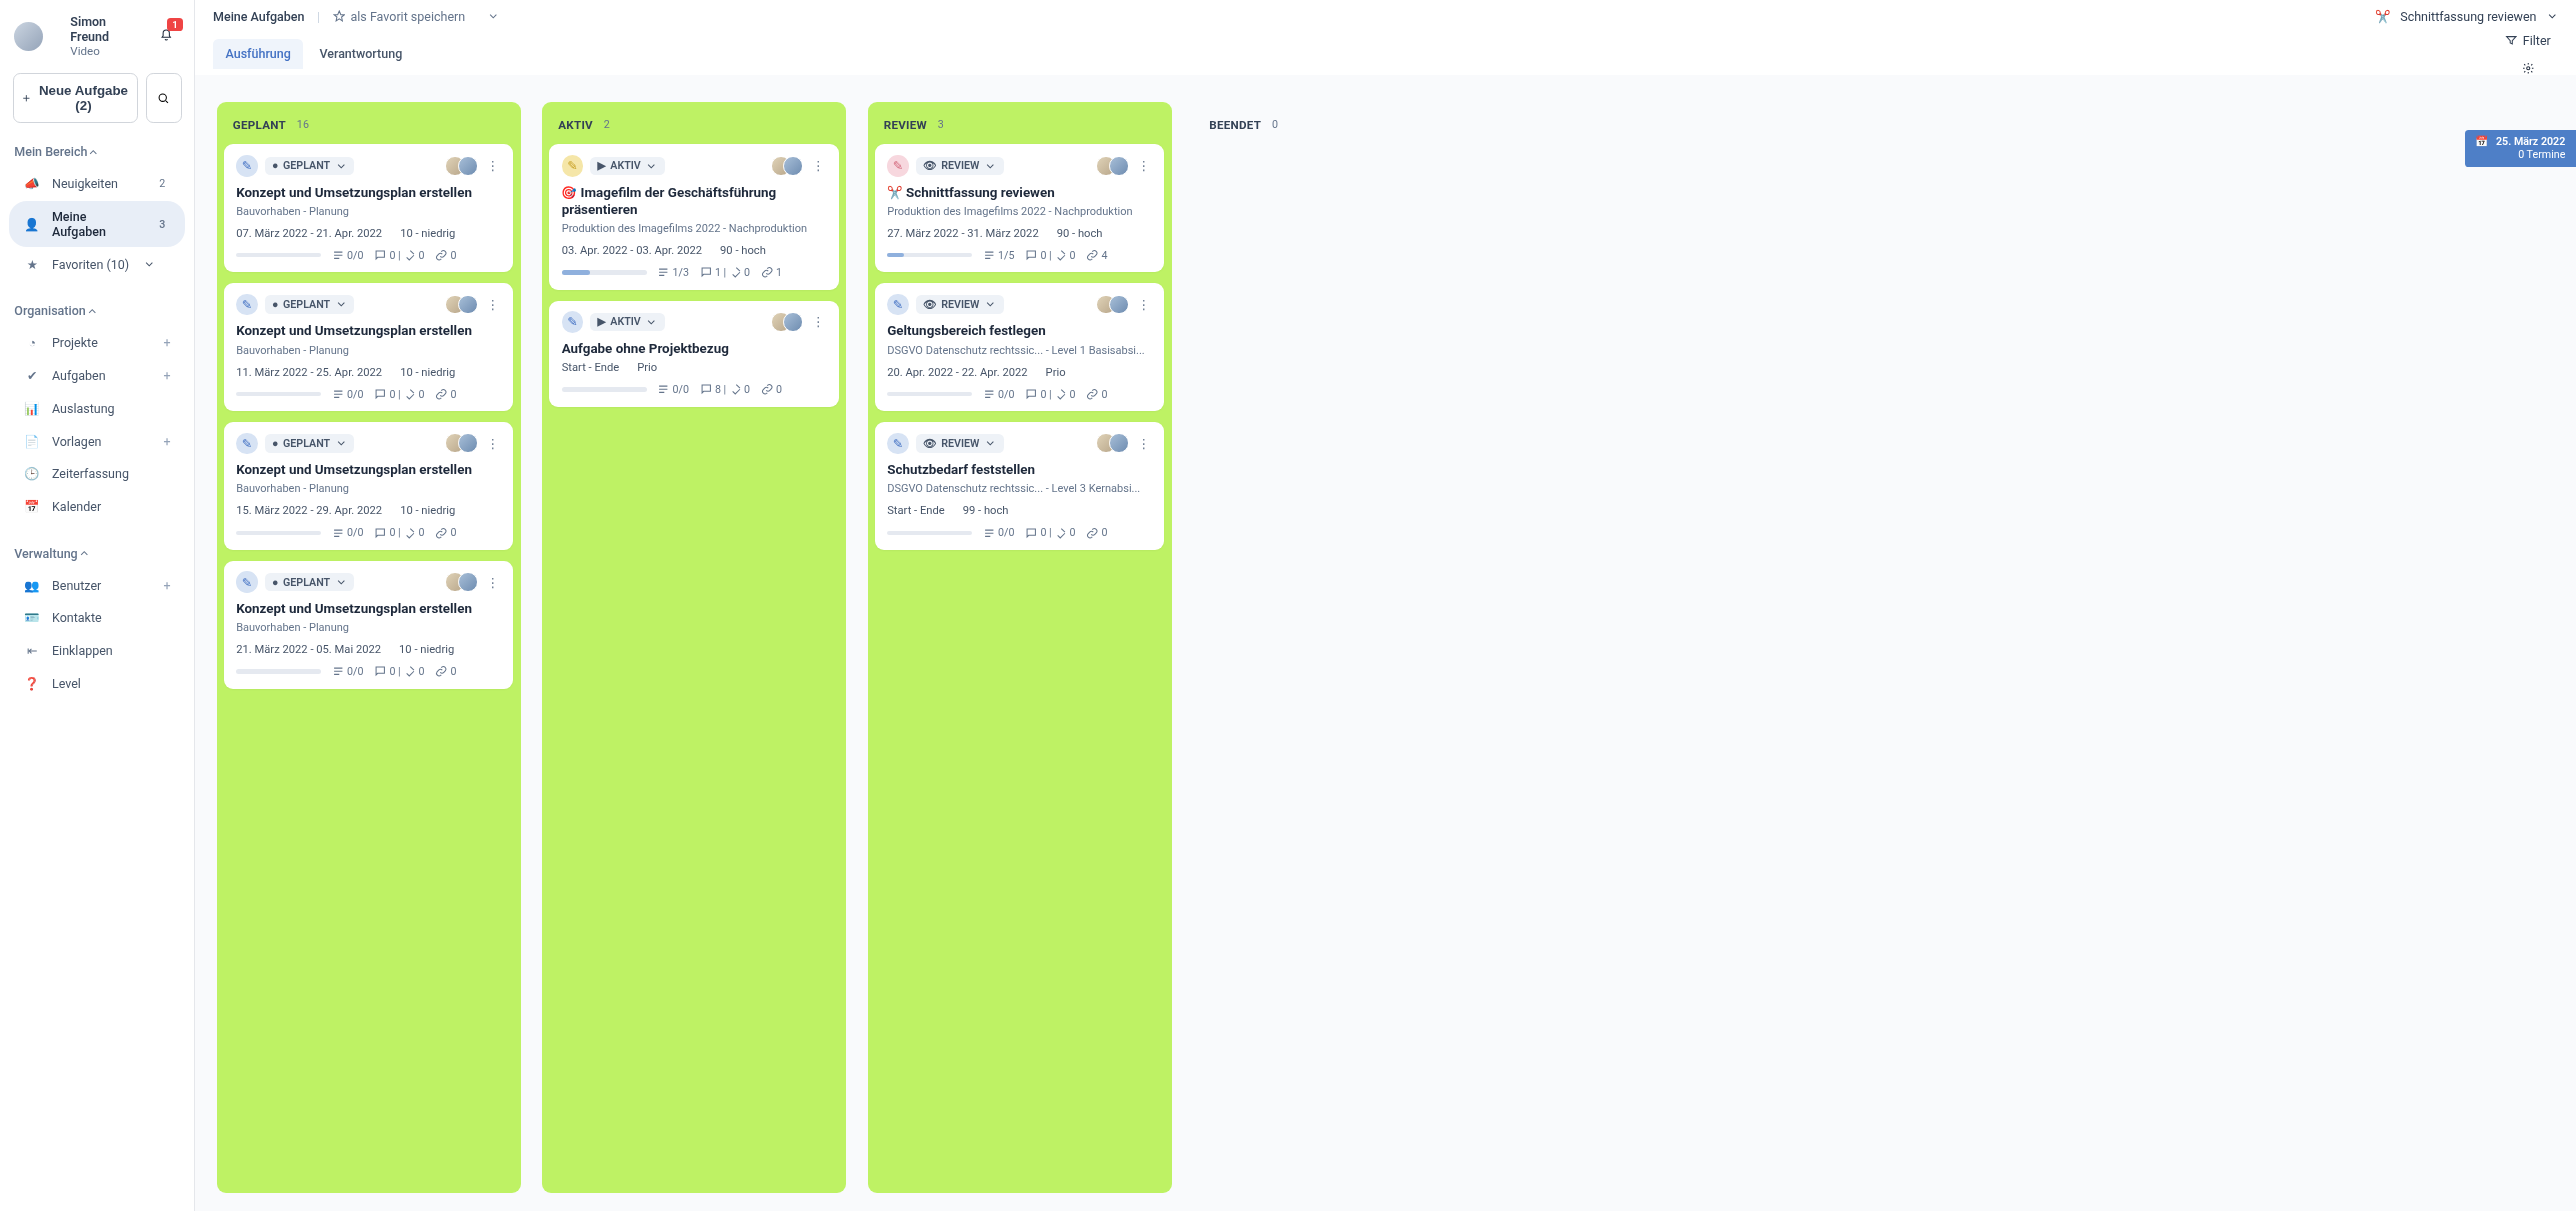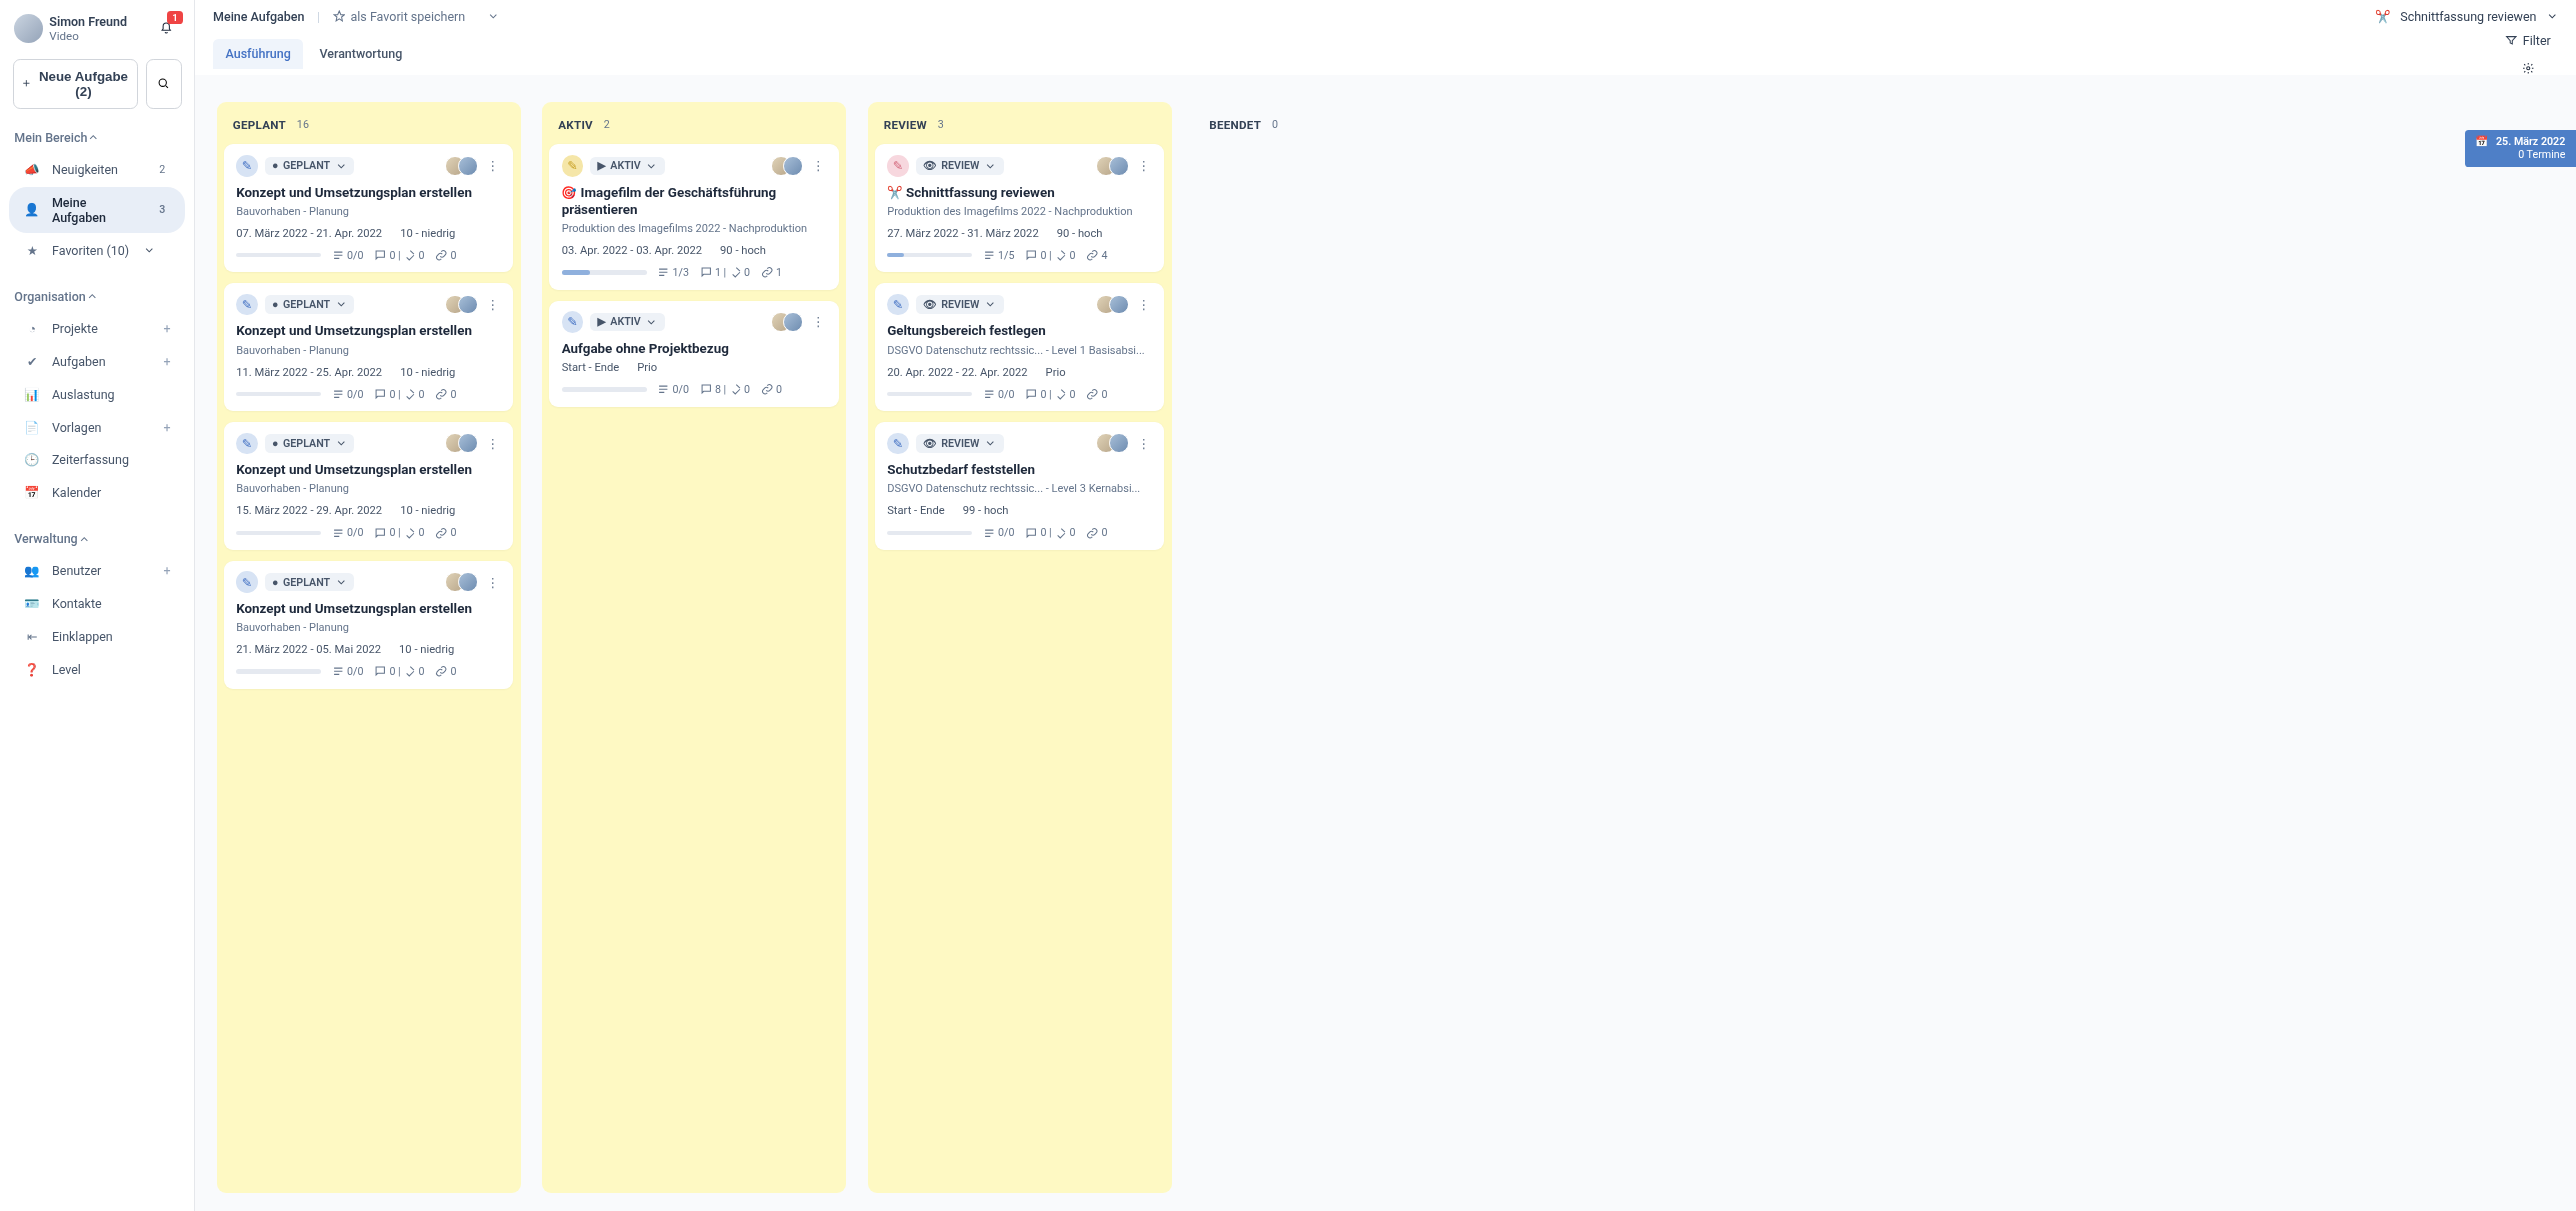--- a/index.html
+++ b/index.html
@@ -1,19 +1,19 @@
 <!DOCTYPE html>
 <html style="font-size:14.3px"><head>
 <meta charset="utf-8">
 <style>
 * { box-sizing: border-box; margin: 0; padding: 0; }
 body { font-family: -apple-system, BlinkMacSystemFont, "Segoe UI", Roboto, sans-serif; background: #fff; color: #1e293b; font-size: 12.5px; }
 .app { display: flex; height: 100vh; }
 .sidebar { width: 195px; background: #fff; border-right: 0.9px solid #e5e7eb; display: flex; flex-direction: column; padding: 7.2px 0; }
-.user-block { display: flex; padding: 7.2px 14.3px; gap: 6px; position: relative; }
+.user-block { display: flex; align-items: center; padding: 7.2px 14.3px; gap: 27px; position: relative; }
 .avatar-lg { width: 29px; height: 29px; border-radius: 50%; background: linear-gradient(135deg,#cbd5e1,#94a3b8); flex-shrink: 0; }
 .avatar-sm { width: 19.7px; height: 19.7px; border-radius: 50%; background: linear-gradient(135deg,#e0d3b8,#b8a68a); border: 1.8px solid #fff; }
 .avatar-sm.alt { background: linear-gradient(135deg,#a8bfd8,#6e8cb0); }
 .user-name { font-weight: 600; color: #334155; }
 .user-sub { font-size: 11.6px; color: #64748b; }
 .bell-wrap { margin-left: auto; position: relative; padding: 7.2px; border-radius: 5.4px; }
 .bell-badge { position: absolute; top: -3.6px; right: -3.6px; background: #ef4444; color: #fff; font-size: 9.8px; font-weight: 600; padding: 0.9px 5.4px; border-radius: 3.6px; }
 .sidebar-row2 { display: flex; gap: 7.2px; padding: 7.2px 12.5px; }
 .btn-new { flex: 1; display: flex; align-items: center; justify-content: center; gap: 5.4px; border: 0.9px solid #d1d5db; background: #fff; border-radius: 7.2px; padding: 9px 7.2px; font-weight: 600; color: #334155; cursor: pointer; }
 .btn-search { width: 36px; border: 0.9px solid #d1d5db; background: #fff; border-radius: 7.2px; display: flex; align-items: center; justify-content: center; cursor: pointer; }
@@ -33,21 +33,21 @@
 .top1-right { margin-left: auto; display: flex; align-items: center; gap: 9px; color: #334155; }
 .scissors { color: #ef4444; }
 .top2 { display: flex; align-items: center; gap: 3.6px; padding: 5.4px 0 0; }
 .tab { padding: 7.2px 12.5px; color: #475569; font-weight: 500; cursor: pointer; border-radius: 5.4px 5.4px 0 0; }
 .tab.active { color: #4472c4; background: #eff4fb; }
 .top2-right { margin-left: auto; display: flex; align-items: center; gap: 14.3px; padding-right: 7.2px; flex-direction: column; }
 .filter-btn { display: flex; align-items: center; gap: 5.4px; color: #334155; cursor: pointer; }
 .date-box { position: absolute; right: 0; top: 55px; background: #4e7fc7; color: #fff; text-align: right; padding: 5.4px 10.7px; font-size: 10.7px; border-radius: 3.6px 0 0 3.6px; }
 .date-box .d1 { font-weight: 600; }
 .board { flex: 1; display: flex; gap: 21.5px; padding: 27px 21.5px 18px; overflow-x: auto; position: relative; }
-.column { width: 304px; flex-shrink: 0; background: #fef9c3; border-radius: 9px; padding: 10.7px 7.2px; }
+.column { width: 304px; flex-shrink: 0; background: #bef264; border-radius: 9px; padding: 10.7px 7.2px; }
 .column.empty { background: transparent; }
 .col-h { display: flex; align-items: center; gap: 10.7px; padding: 5.4px 9px 12.5px; font-weight: 700; color: #334155; font-size: 11.6px; letter-spacing: 0.3px; }
 .col-h .count { font-weight: 400; color: #64748b; font-size: 10.7px; }
 .card { background: #fff; border-radius: 9px; padding: 10.7px 12.5px; margin-bottom: 10.7px; box-shadow: 0 0.9px 1.8px rgba(0,0,0,0.04); }
 .card-r1 { display: flex; align-items: center; gap: 7.2px; }
 .type-dot { width: 21.5px; height: 21.5px; border-radius: 50%; display: flex; align-items: center; justify-content: center; }
 .type-dot.blue { background: #d7e3f4; color: #4472c4; }
 .type-dot.yellow { background: #f5e6a8; color: #c9a227; }
 .type-dot.pink { background: #f7d7de; color: #d46a7e; }
 .status-chip { background: #eef2f7; border-radius: 5.4px; padding: 2.7px 7.2px; display: flex; align-items: center; gap: 4.5px; font-size: 10.7px; font-weight: 600; color: #475569; }

